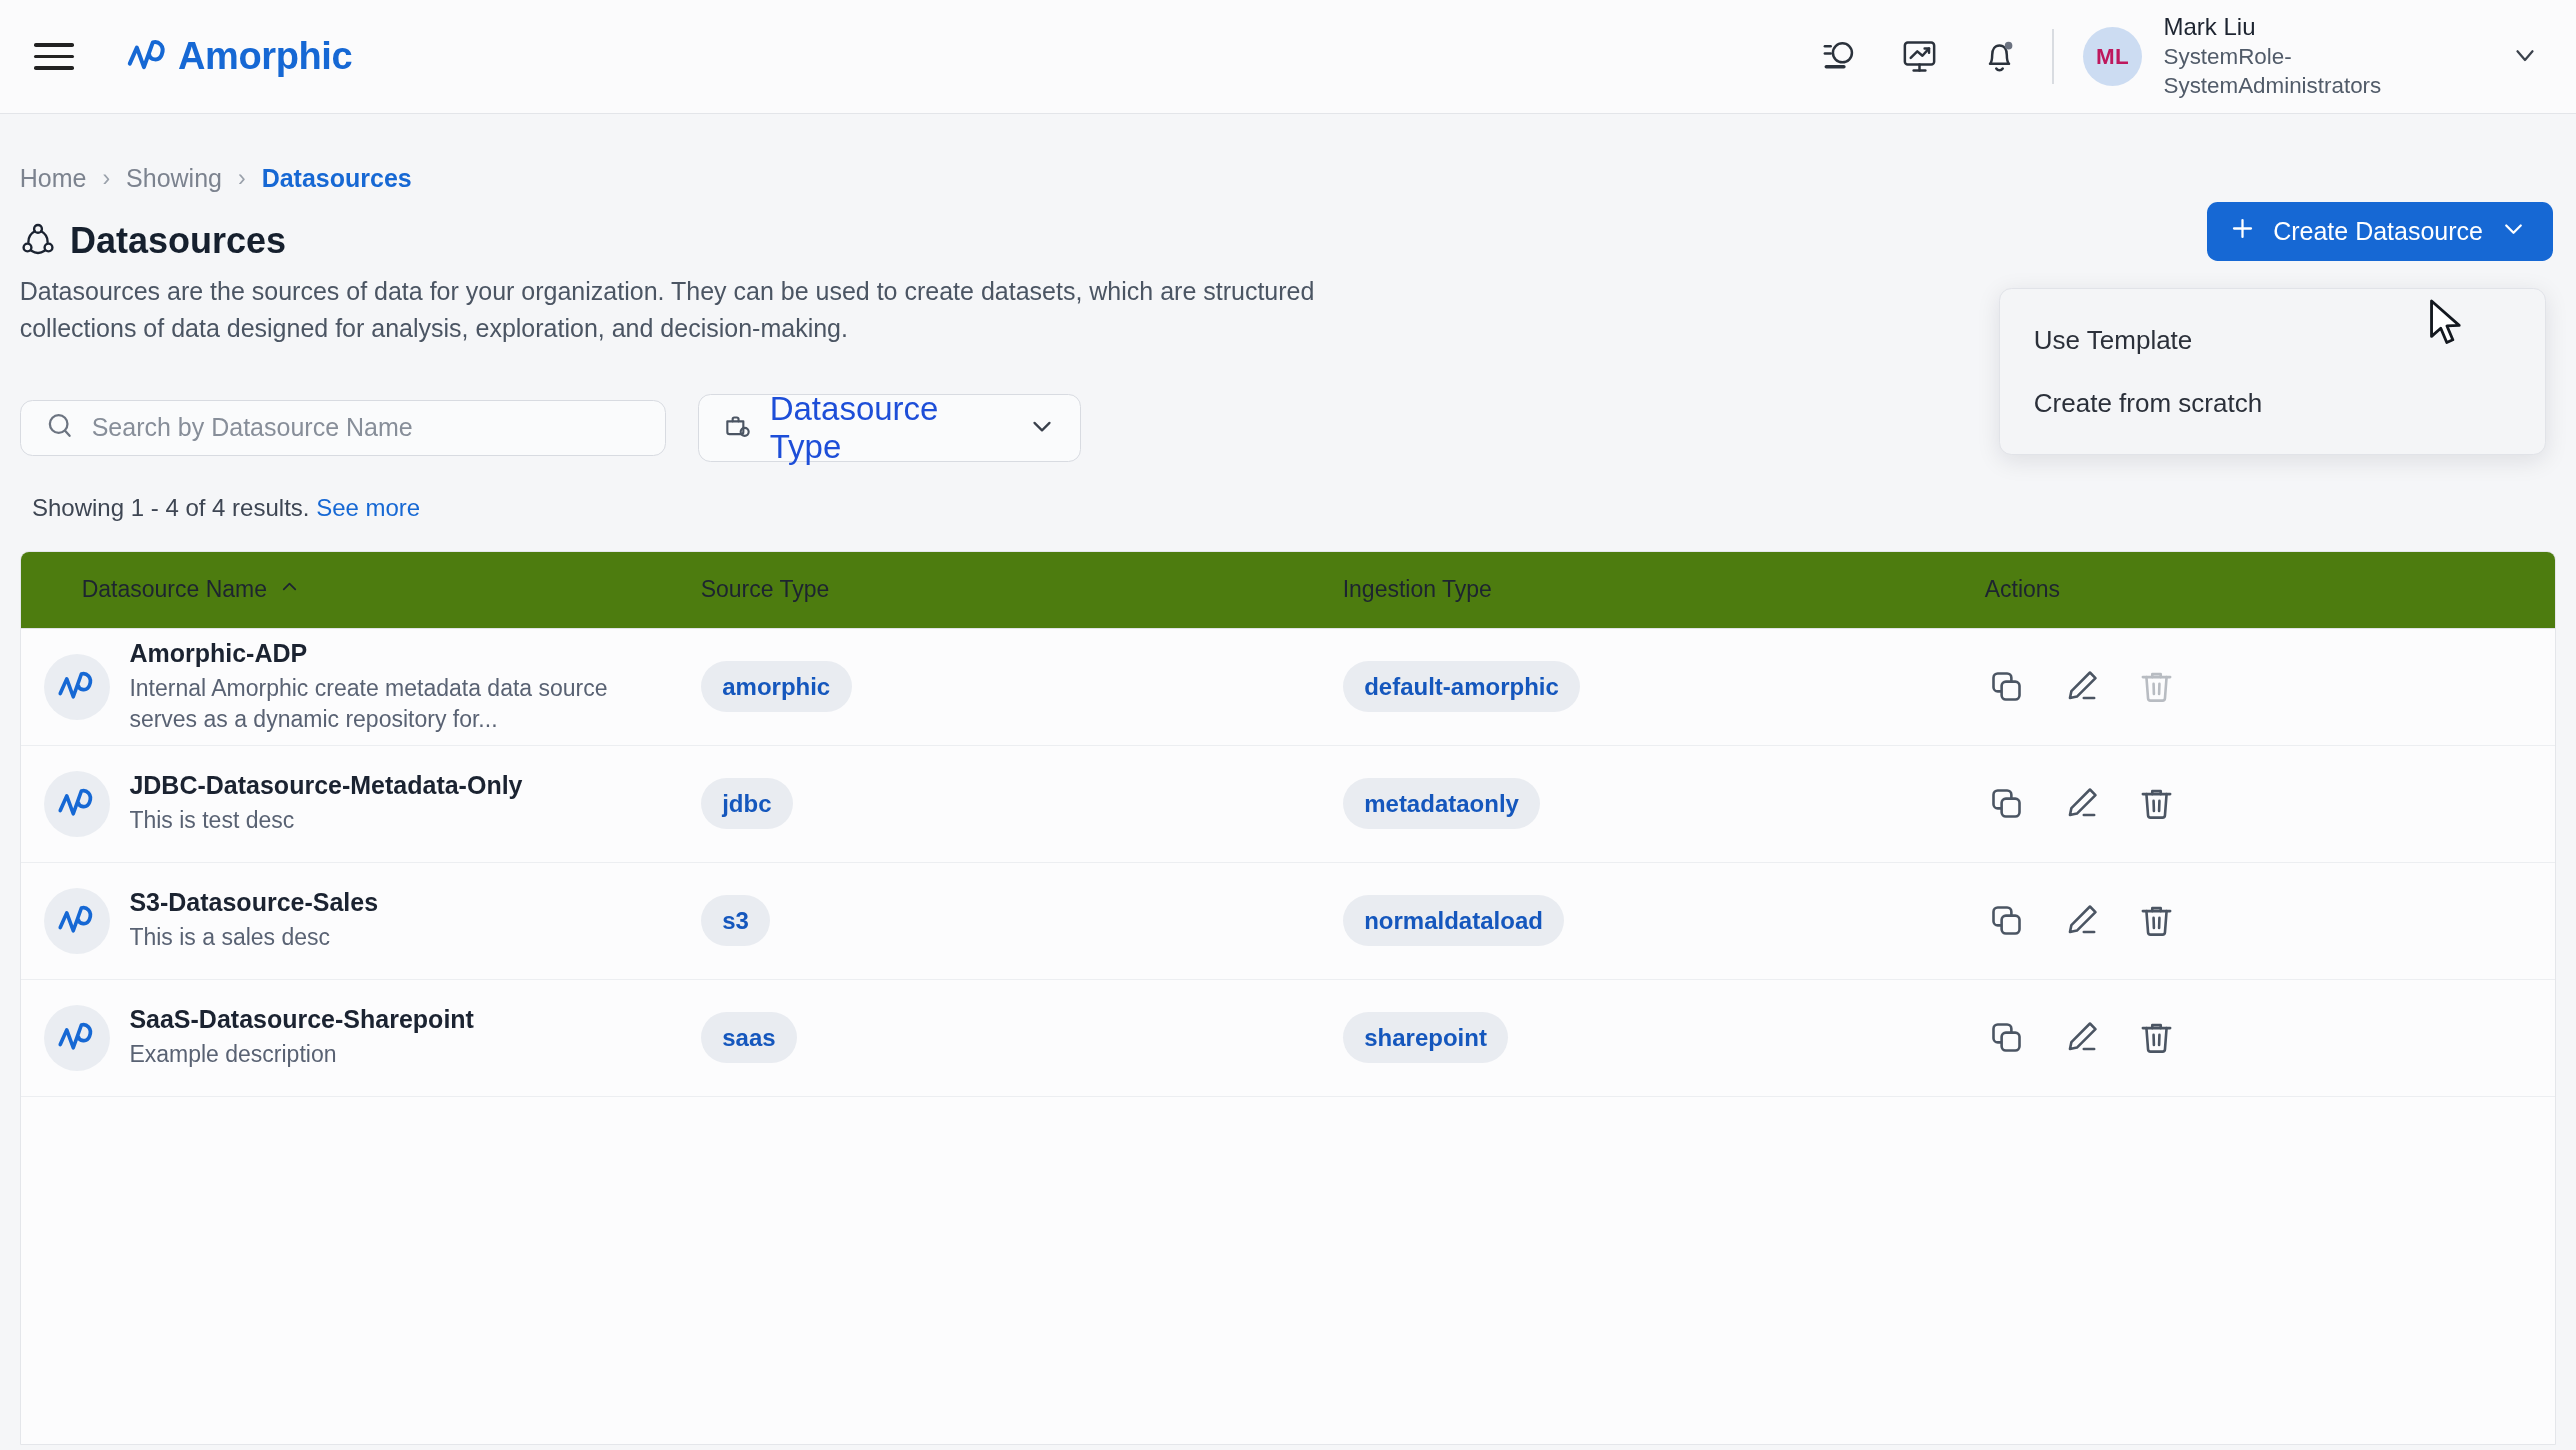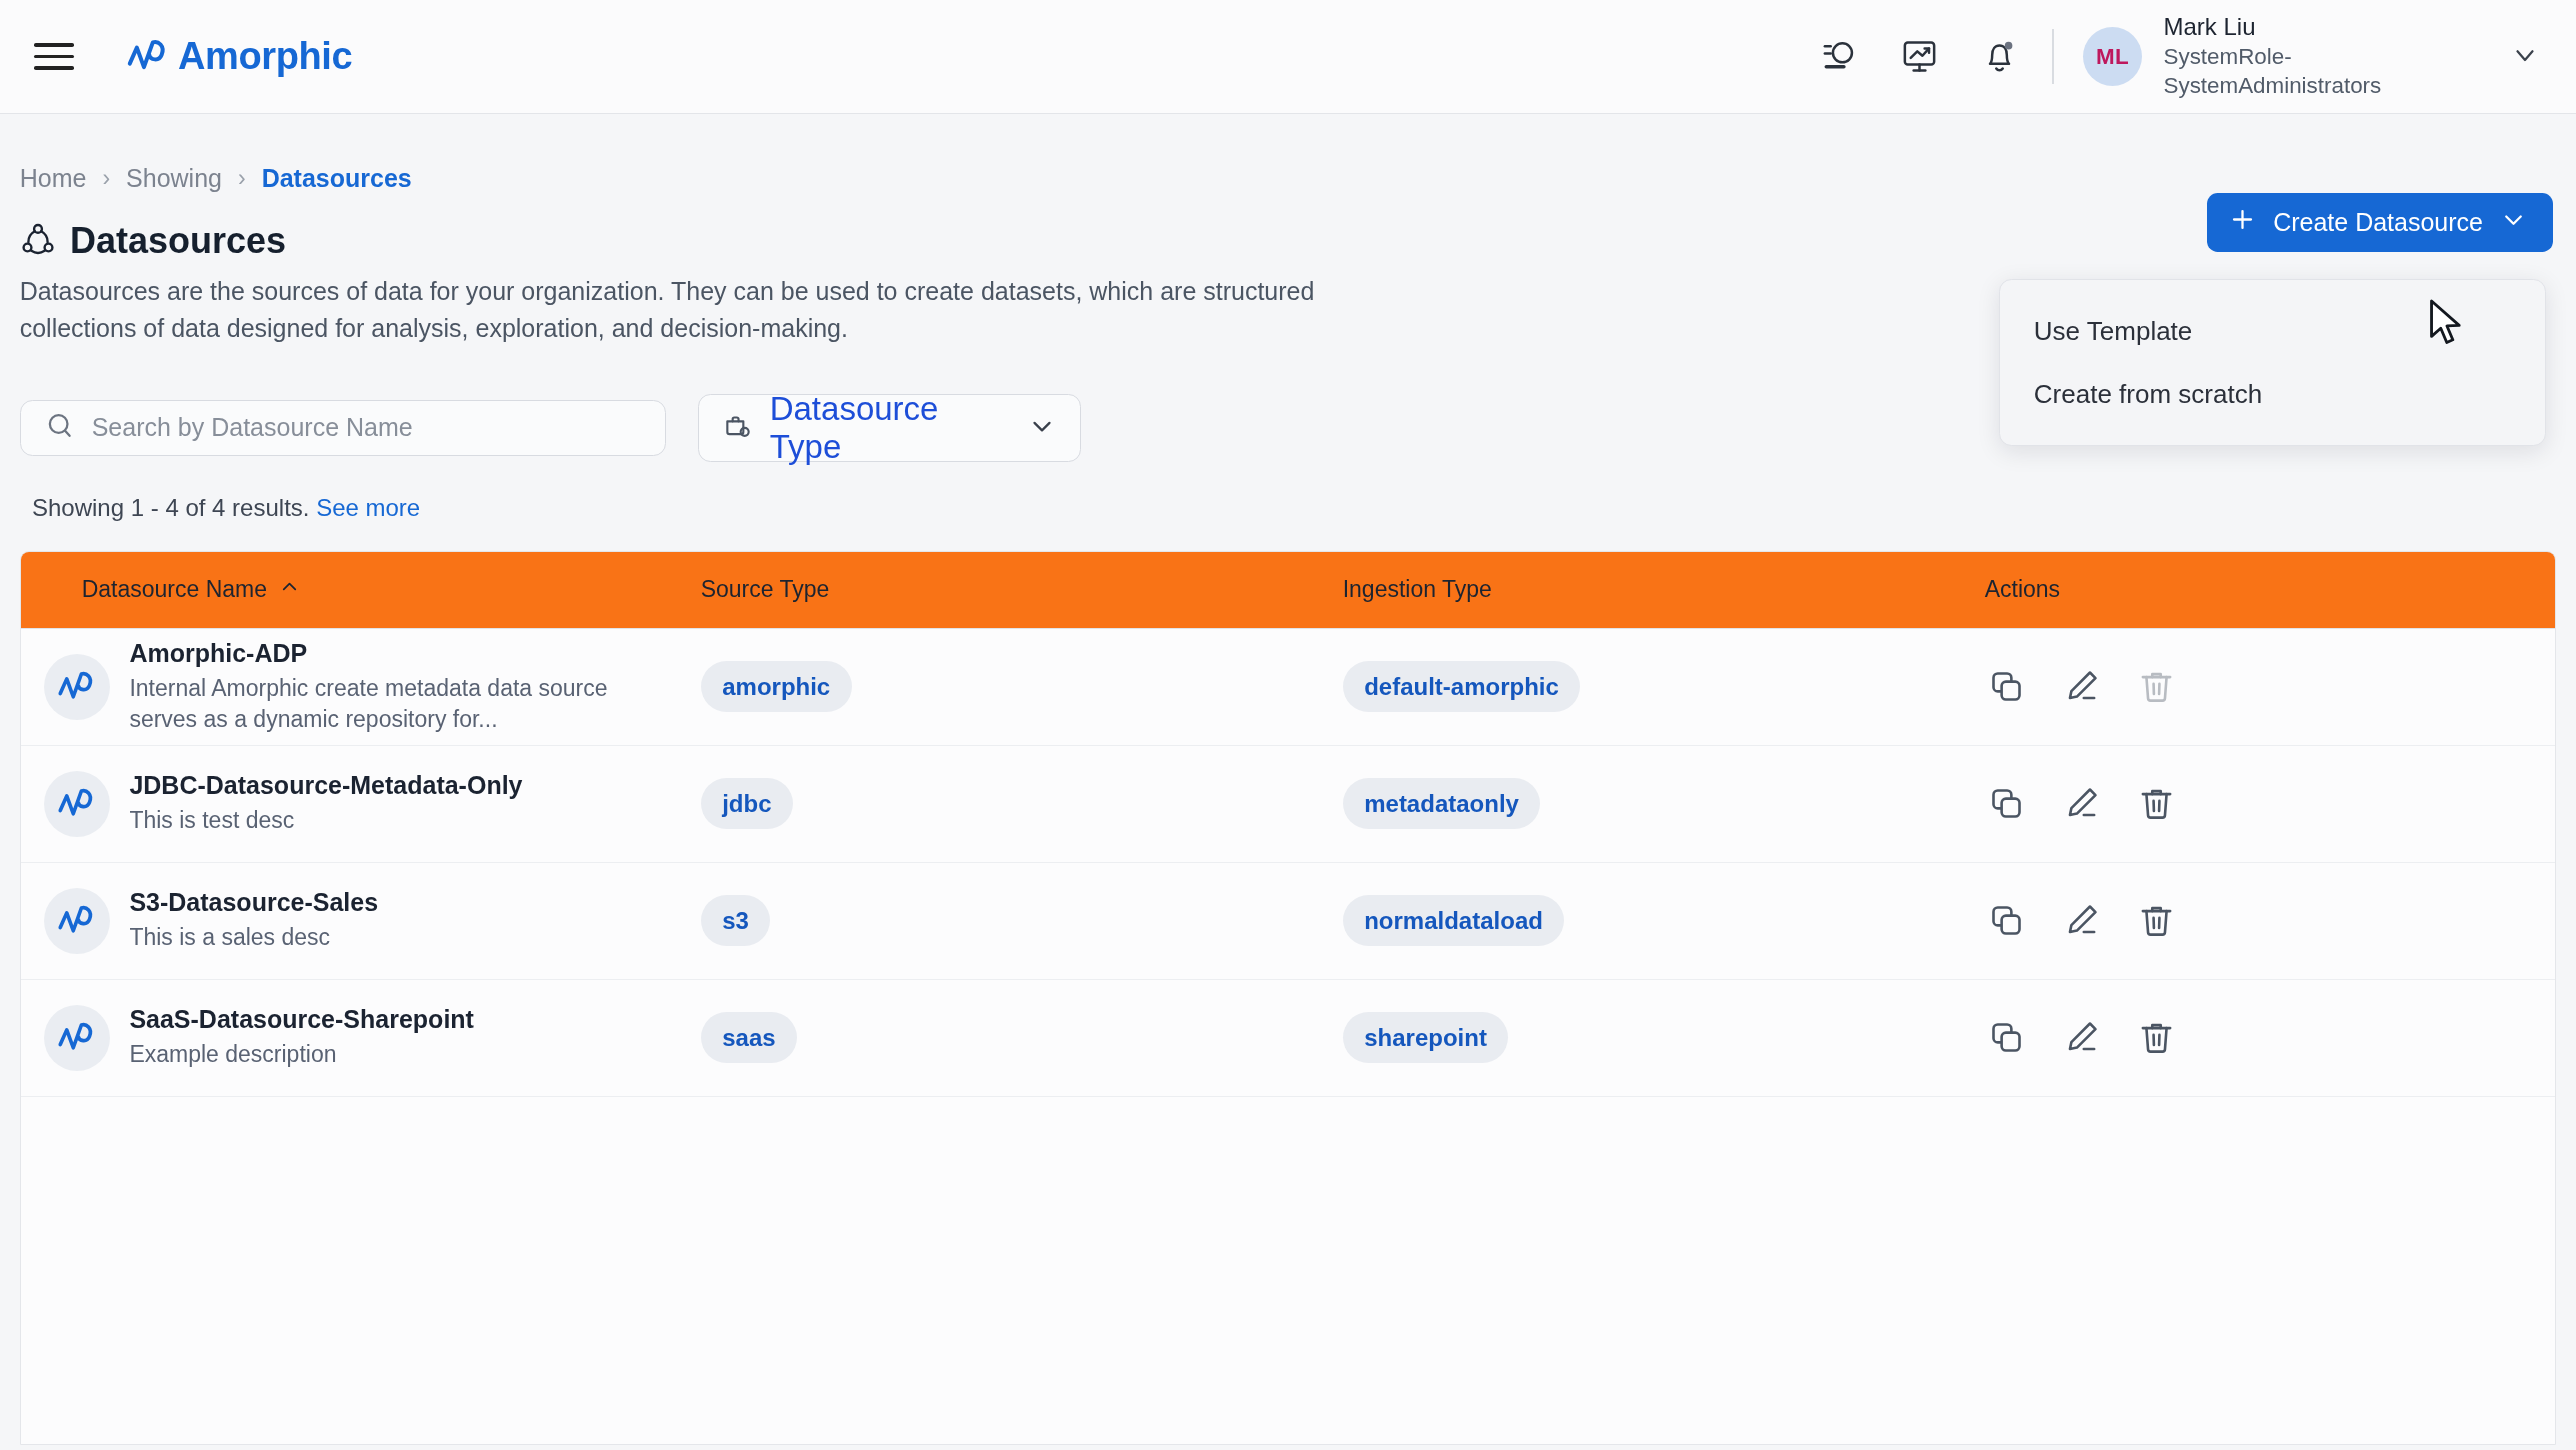--- a/index.html
+++ b/index.html
@@ -44,21 +44,21 @@
   .bc-item.current { color:#1668d4; font-weight:700; cursor:default; }
   .bc-sep { color:#9aa1ab; font-size: 23px; }
 
   
   .page-head { padding: 27px 0 0 19.7px; position:relative; }
   .page-title-row { display:flex; align-items:center; gap: 14.3px; }
   .page-title { font-size: 36px; font-weight: 600; color:#16202e; }
   .page-desc { margin-top: 10.7px; font-size: 25px; line-height: 1.48; color:#4b5563; max-width: 1413px; }
 
   
-  .create-wrap { position:absolute; right: 23px; top: 0; }
+  .create-wrap { position:absolute; right: 23px; top: 9px; }
   .create-btn {
     display:flex; align-items:center; gap: 16px;
     background:#1668d4; color:#fff; border:none;
     border-radius: 10.7px; height: 59px; padding: 0 25px 0 21.5px;
     font-size: 25px; font-family: inherit; cursor:pointer;
     min-width: 322px; justify-content:center;
   }
   .dropdown-menu {
     position:absolute; right: 7.2px; top: 86px;
     width: 547px; background:#f4f5f7;
@@ -94,21 +94,21 @@
   .table-card {
     margin: 29px 19.7px 0 19.7px;
     background:#fcfcfd;
     border:0.9px solid #e4e6ea;
     border-radius: 9px 9px 0 0;
     overflow:hidden;
     height: 894px;
   }
   .thead {
     display:flex; align-items:center;
-    background:#f97316;
+    background:#4d7c0f;
     height: 77px;
     border-bottom: 0.9px solid #e1e3e7;
   }
   .th { font-size: 23px; color:#1d2430; font-weight:400; display:flex; align-items:center; gap:10.7px; }
   .col-name { width: 680px; padding-left: 61px; }
   .col-src  { width: 642px; }
   .col-ing  { width: 642px; }
   .col-act  { flex:1; }
   .tr {
     display:flex; align-items:center;

